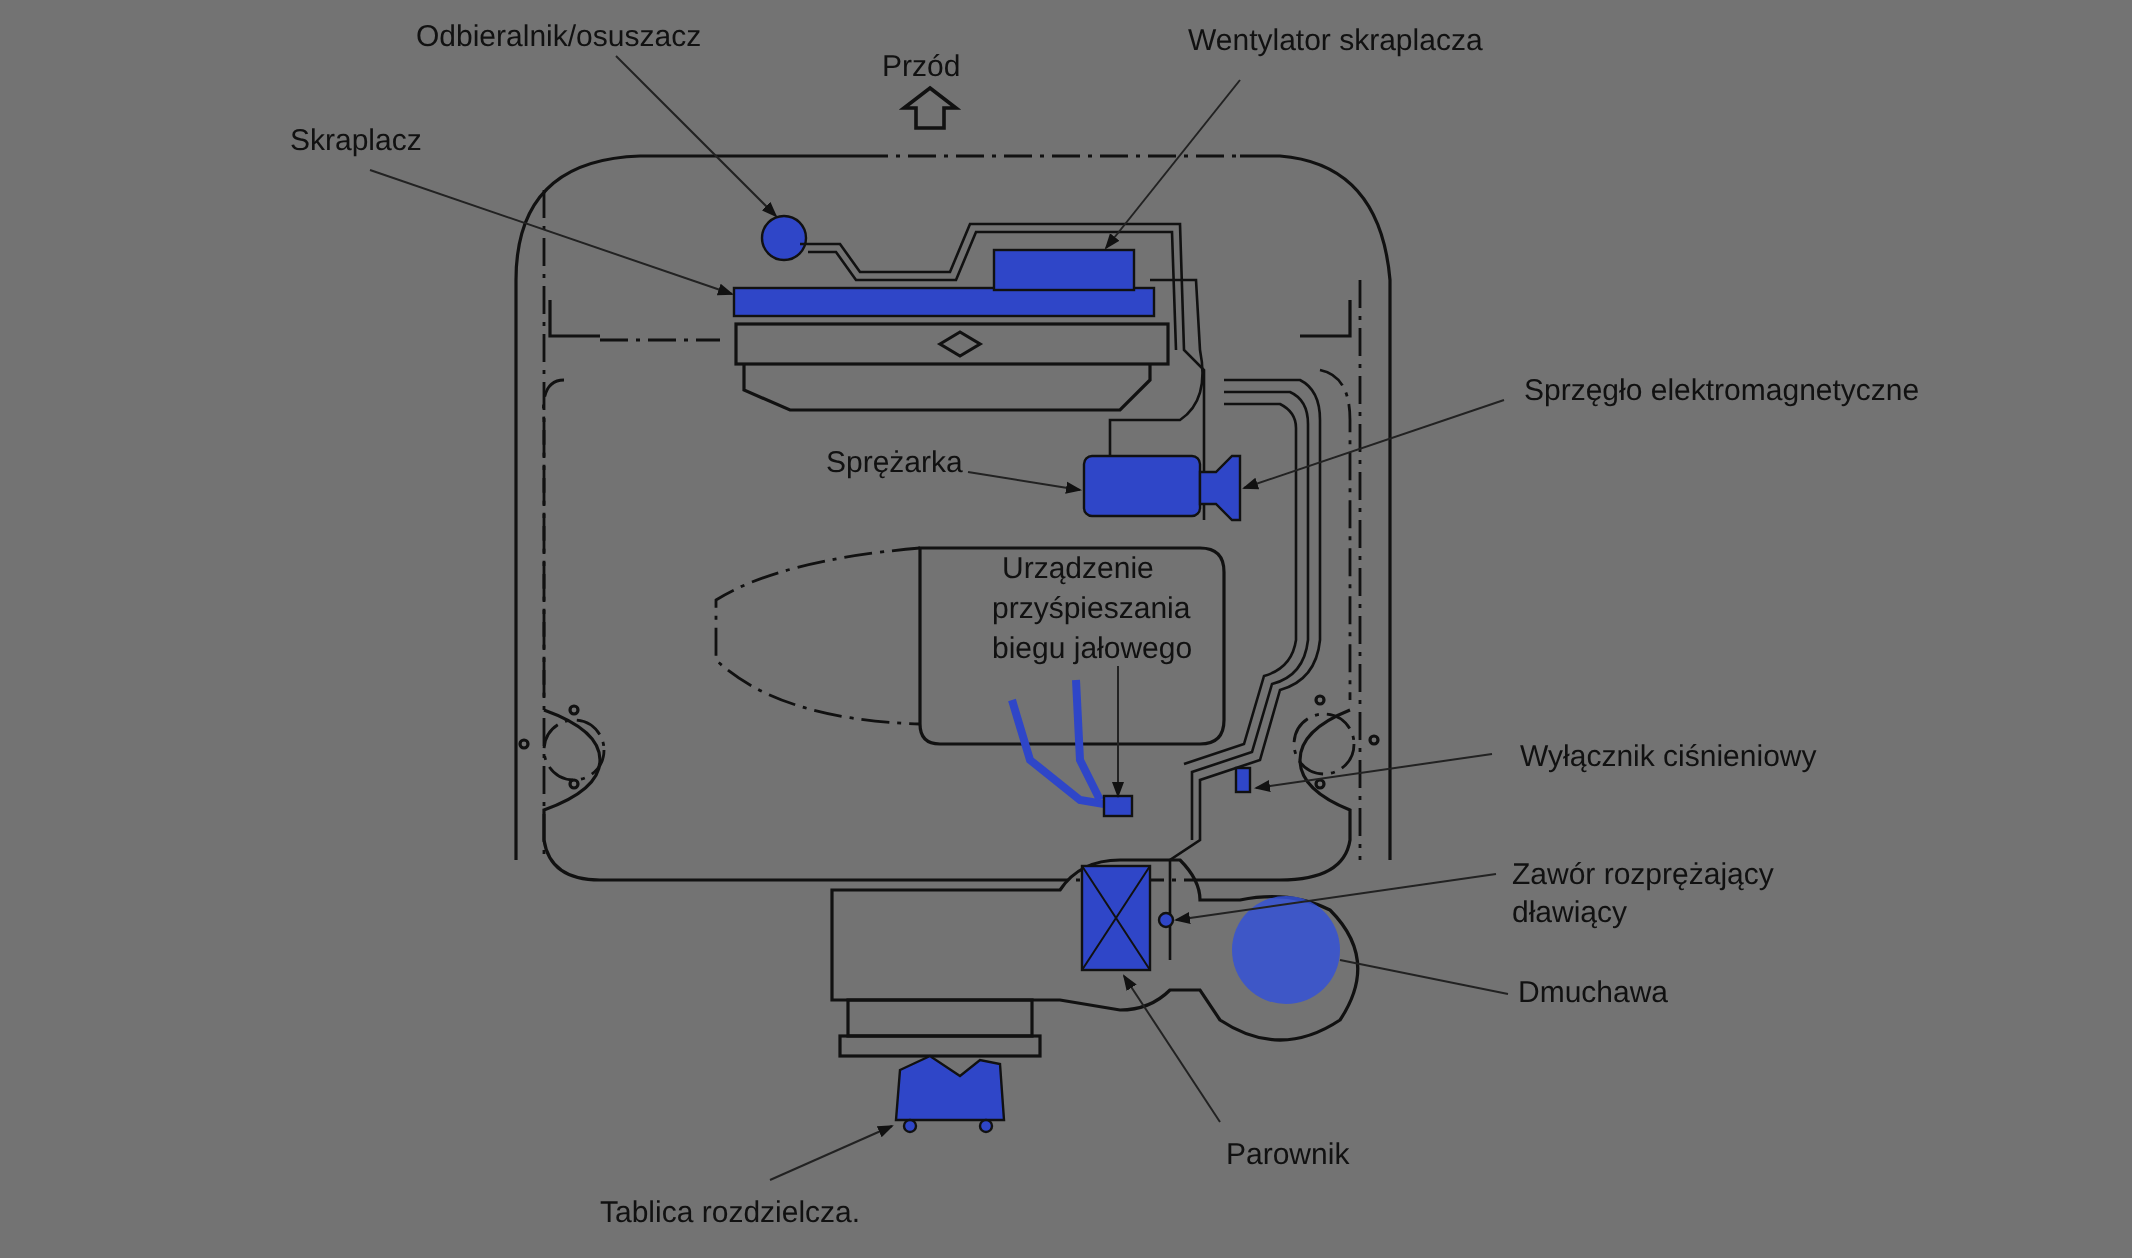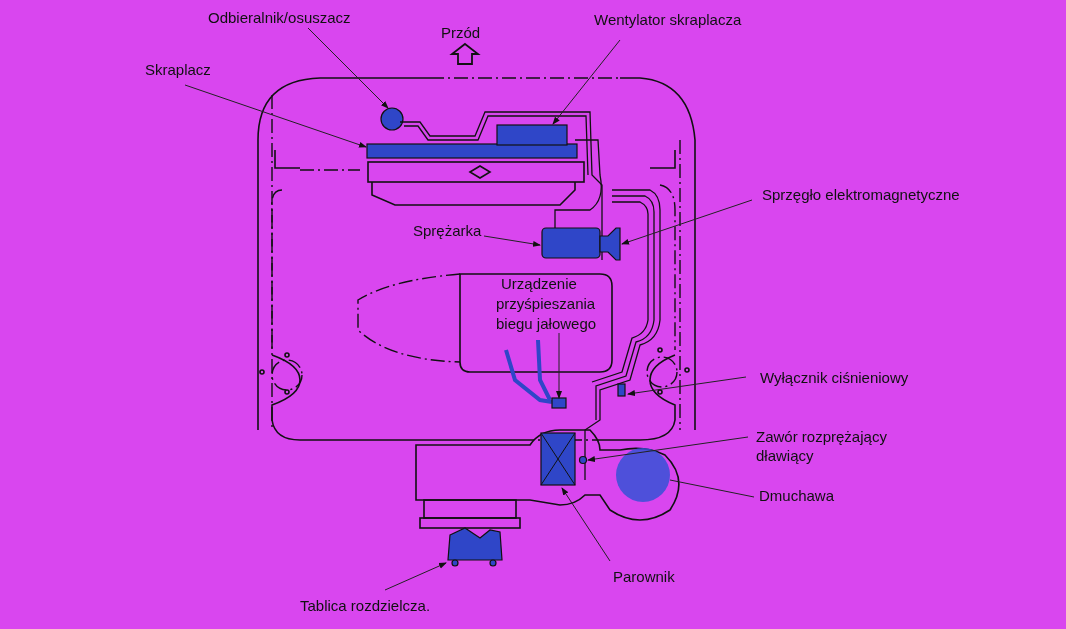--- a/index.html
+++ b/index.html
@@ -1,16 +1,16 @@
 <!DOCTYPE html>
 <html><head>
 <meta charset="utf-8">
 <style>
   html, body { margin:0; padding:0; background:#ffffff; }
-  #stage { position:relative; width:1066px; height:629px; overflow:hidden; background:#d946ef; }
+  #stage { position:relative; width:1066px; height:629px; overflow:hidden; background:#737373; }
   svg { position:absolute; left:0; top:0; }
   .lbl { font-family:"Liberation Sans", sans-serif; font-size:15px; fill:#111; }
   .outline { fill:none; stroke:#111; stroke-width:1.6; }
   .dash { fill:none; stroke:#111; stroke-width:1.4; stroke-dasharray:14 4 2 4; }
   .pipe { fill:none; stroke:#111; stroke-width:1.3; }
   .blue { fill:#2f46c8; stroke:#111; stroke-width:1.2; }
   .lead { stroke:#222; stroke-width:1; fill:none; }
 </style>
 </head>
 <body>

